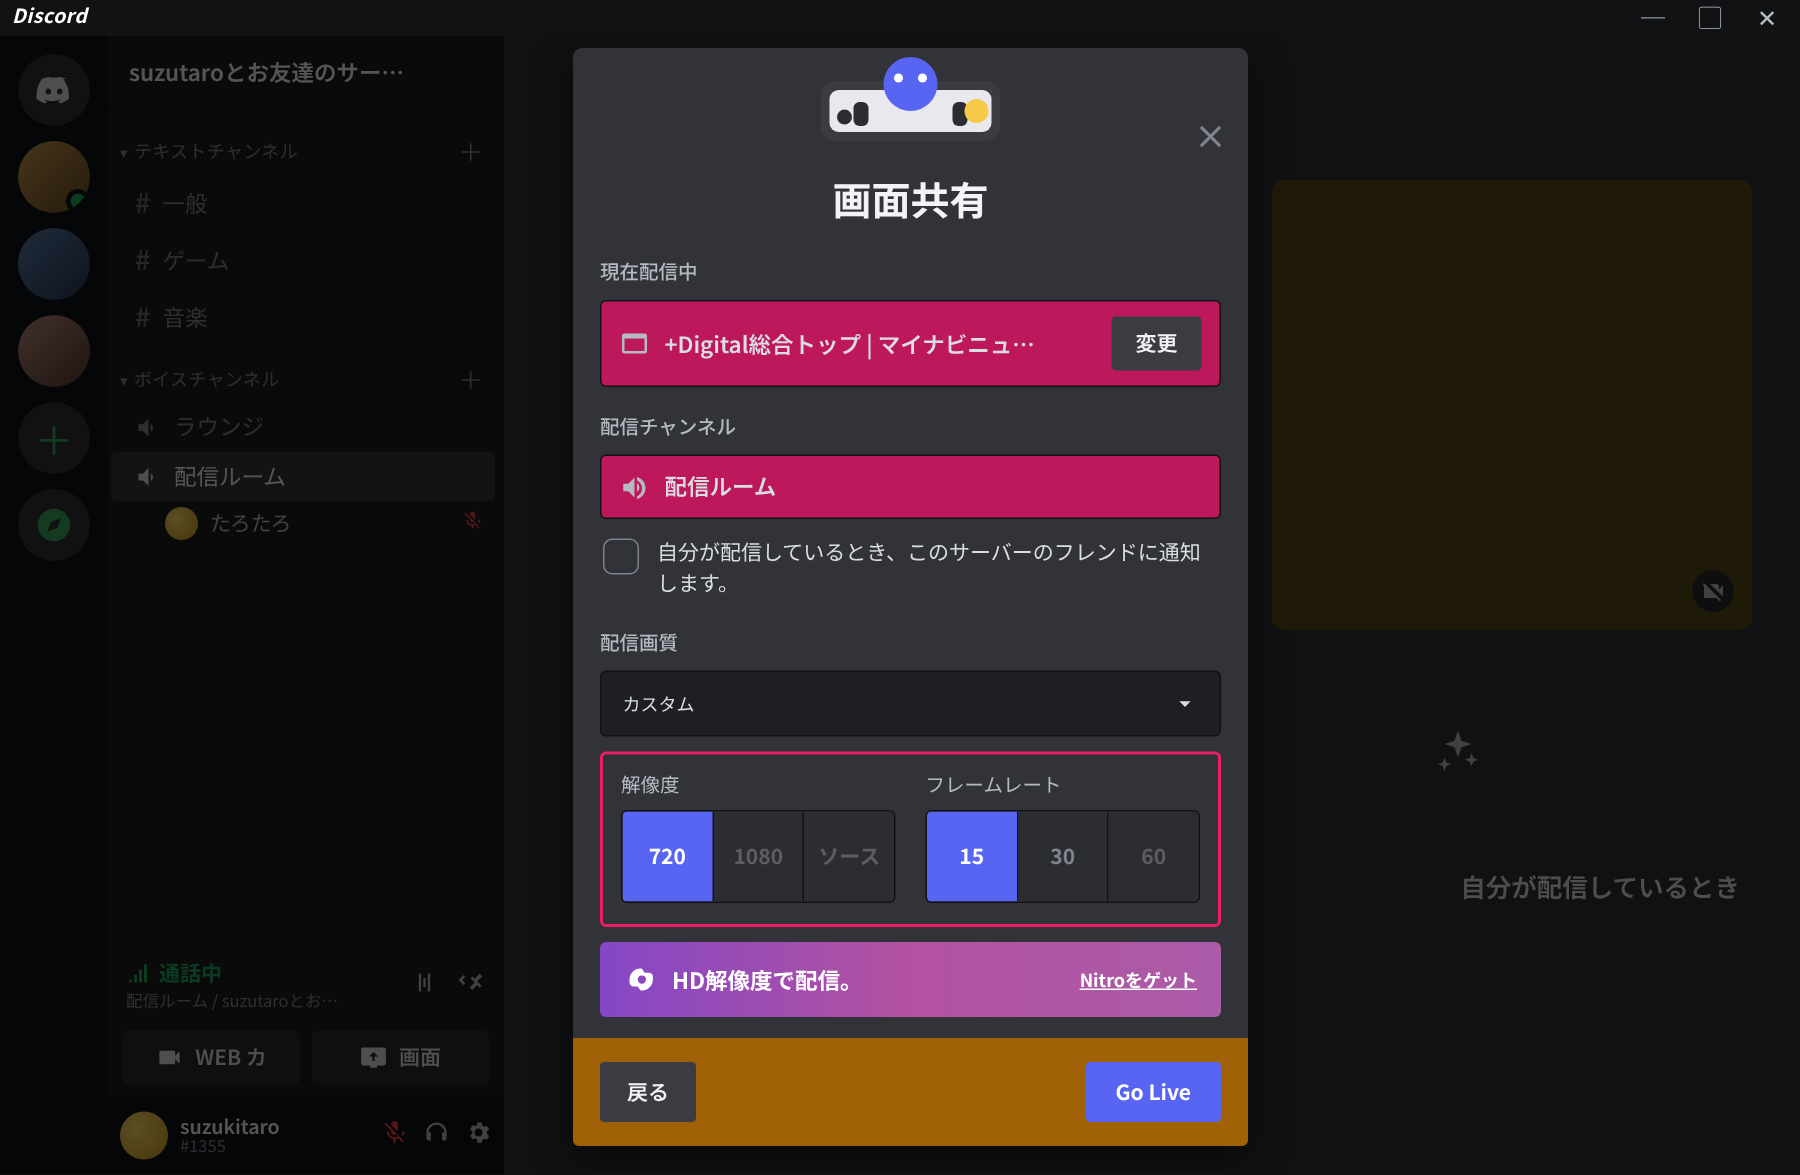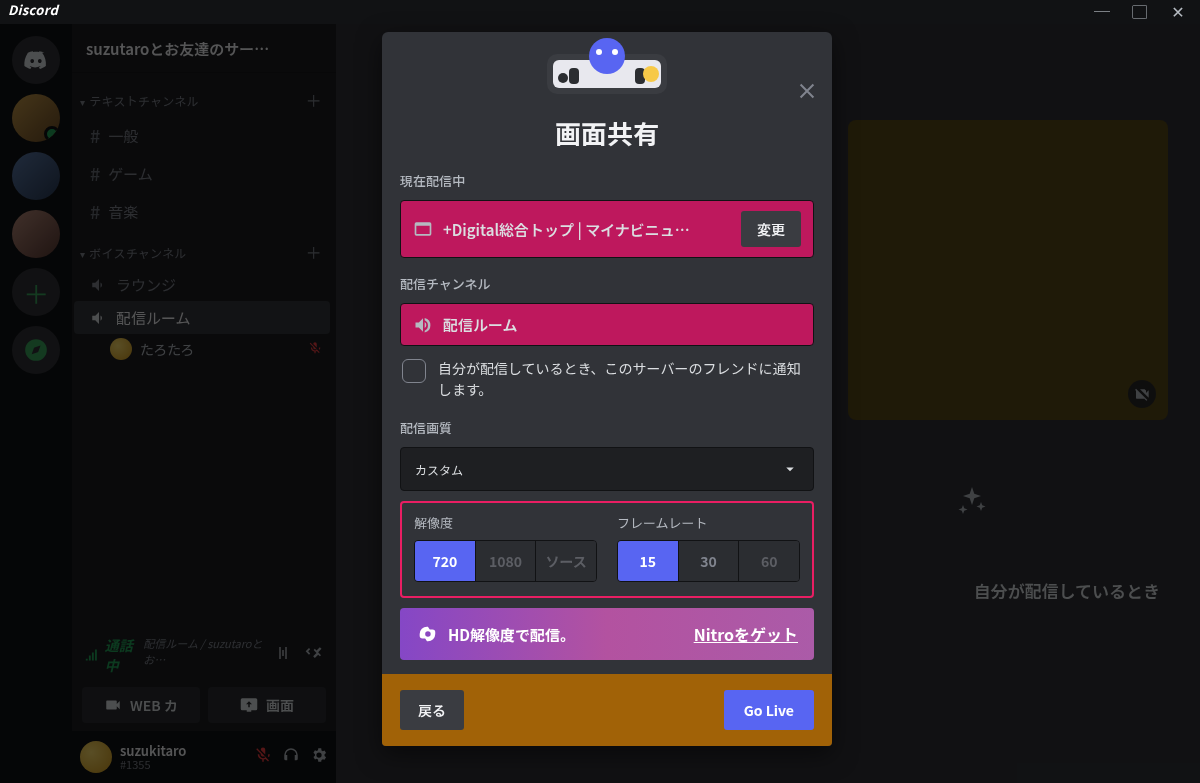--- a/index.html
+++ b/index.html
@@ -35,21 +35,21 @@
   .ch { display:flex; align-items:center; gap:8px; padding: 6px 8px 6px 16px; color:#80848e; font-size:15px; border-radius:4px;}
   .ch.selected { background:#35373c; color:#f2f3f5;}
   .ch .hash { font-size:18px; opacity:.8; font-weight:500;}
   .ch .spk { width:18px; height:18px; }
   .vmember { display:flex; align-items:center; gap:8px; padding: 4px 8px 4px 36px; color:#b5bac1; font-size:14px;}
   .vmember .av { width:22px; height:22px; border-radius:50%; background: radial-gradient(circle at 35% 35%, #ffdf6b, #d39b1e); }
   .vmember .muted { margin-left:auto; color:#f23f42; font-size:12px;}
   
   .voice-panel { padding: 8px 10px; background:#1e1f22; }
   .voice-status { display:flex; align-items:center; justify-content:space-between; padding:4px 2px;}
-  .voice-status .left { display:flex; flex-direction:row;font-style:italic; }
+  .voice-status .left { display:flex; flex-direction:column; }
   .voice-status .sig { color:#23a55a; font-weight:700; font-size:14px; display:flex; align-items:center; gap:6px;}
   .voice-status .sub { color:#80848e; font-size:11px;}
   .voice-status .icons { display:flex; gap:12px; color:#b5bac1;}
   .vbtns { display:flex; gap:8px; margin-top:8px;}
   .vbtn { flex:1; background:#2b2d31; border-radius:4px; padding:8px 10px; display:flex; align-items:center; justify-content:center; gap:8px; color:#dbdee1; font-size:14px; font-weight:600;}
   
   .user-panel { height:52px; background:#111214; display:flex; align-items:center; padding:0 8px; gap:8px;}
   .user-panel .av { width:32px; height:32px; border-radius:50%; background: radial-gradient(circle at 35% 35%, #ffdf6b, #d39b1e); }
   .user-panel .names { display:flex; flex-direction:column; line-height:1.1;}
   .user-panel .uname { color:#f2f3f5; font-size:13px; font-weight:600;}
@@ -81,28 +81,28 @@
   .rowbox .chgbtn { background:#3a3c41; color:#f2f3f5; padding:8px 16px; border-radius:3px; font-weight:600; font-size:14px; cursor:pointer;}
   .checkrow { display:flex; align-items:flex-start; gap:12px; padding:2px 4px 2px 2px;}
   .checkbox { width:24px; height:24px; border:1.5px solid #80848e; border-radius:6px; flex:0 0 auto; margin-top:1px;}
   .checkrow .ctext { color:#dbdee1; font-size:14px; line-height:1.5;}
   .select { background:#1e1f22; border:1px solid #111214; border-radius:4px; display:flex; align-items:center; justify-content:space-between; padding:12px 14px; font-size:12px; color:#dbdee1; cursor:pointer;}
   
   .quality { border:2px solid #e91e63; border-radius:4px; padding: 10px 12px 14px; display:flex; gap:20px; }
   .qcol { flex:1; display:flex; flex-direction:column; gap:8px;}
   .qcol .qlabel { color:#b5bac1; font-size:13px;}
   .seg { display:flex; border-radius:4px; overflow:hidden; border:1px solid #111214;}
-  .seg .opt { flex:1; text-align:center; padding:10px 0; background:#2b2d31; color:#80848e; font-weight:700; font-size:14px; cursor:pointer; border-right:1px solid #111214;}
+  .seg .opt { flex:1; text-align:center; padding:20px 0; background:#2b2d31; color:#80848e; font-weight:700; font-size:14px; cursor:pointer; border-right:1px solid #111214;}
   .seg .opt:last-child { border-right:none;}
   .seg .opt.sel { background:#5865f2; color:#fff;}
   .seg .opt.dis { color:#5c5e64;}
   
   .nitro { background: linear-gradient(90deg, #8547c6, #b352a0, #ab5ba8); border-radius:4px; padding:14px 16px; display:flex; align-items:center; justify-content:space-between;}
   .nitro .nleft { display:flex; align-items:center; gap:10px; color:#fff; font-weight:700; font-size:15px;}
-  .nitro .nlink { color:#fff; font-weight:700; font-size:16px; text-decoration:underline; cursor:pointer;}
+  .nitro .nlink { color:#fff; font-weight:700; font-size:12px; text-decoration:underline; cursor:pointer;}
   
   .mfoot { background:#a16207; padding:16px 18px; display:flex; align-items:center; justify-content:space-between; border-radius:0 0 4px 4px;gap:36px;}
   .mfoot .back { background:#3a3c41; color:#f2f3f5; padding:10px 18px; border-radius:3px; font-weight:600; font-size:14px; cursor:pointer;}
   .mfoot .golive { background:#5865f2; color:#fff; padding:10px 20px; border-radius:3px; font-weight:700; font-size:14px; cursor:pointer;}
 
 </style>
 </head>
 <body>
 
 <div class="titlebar">

